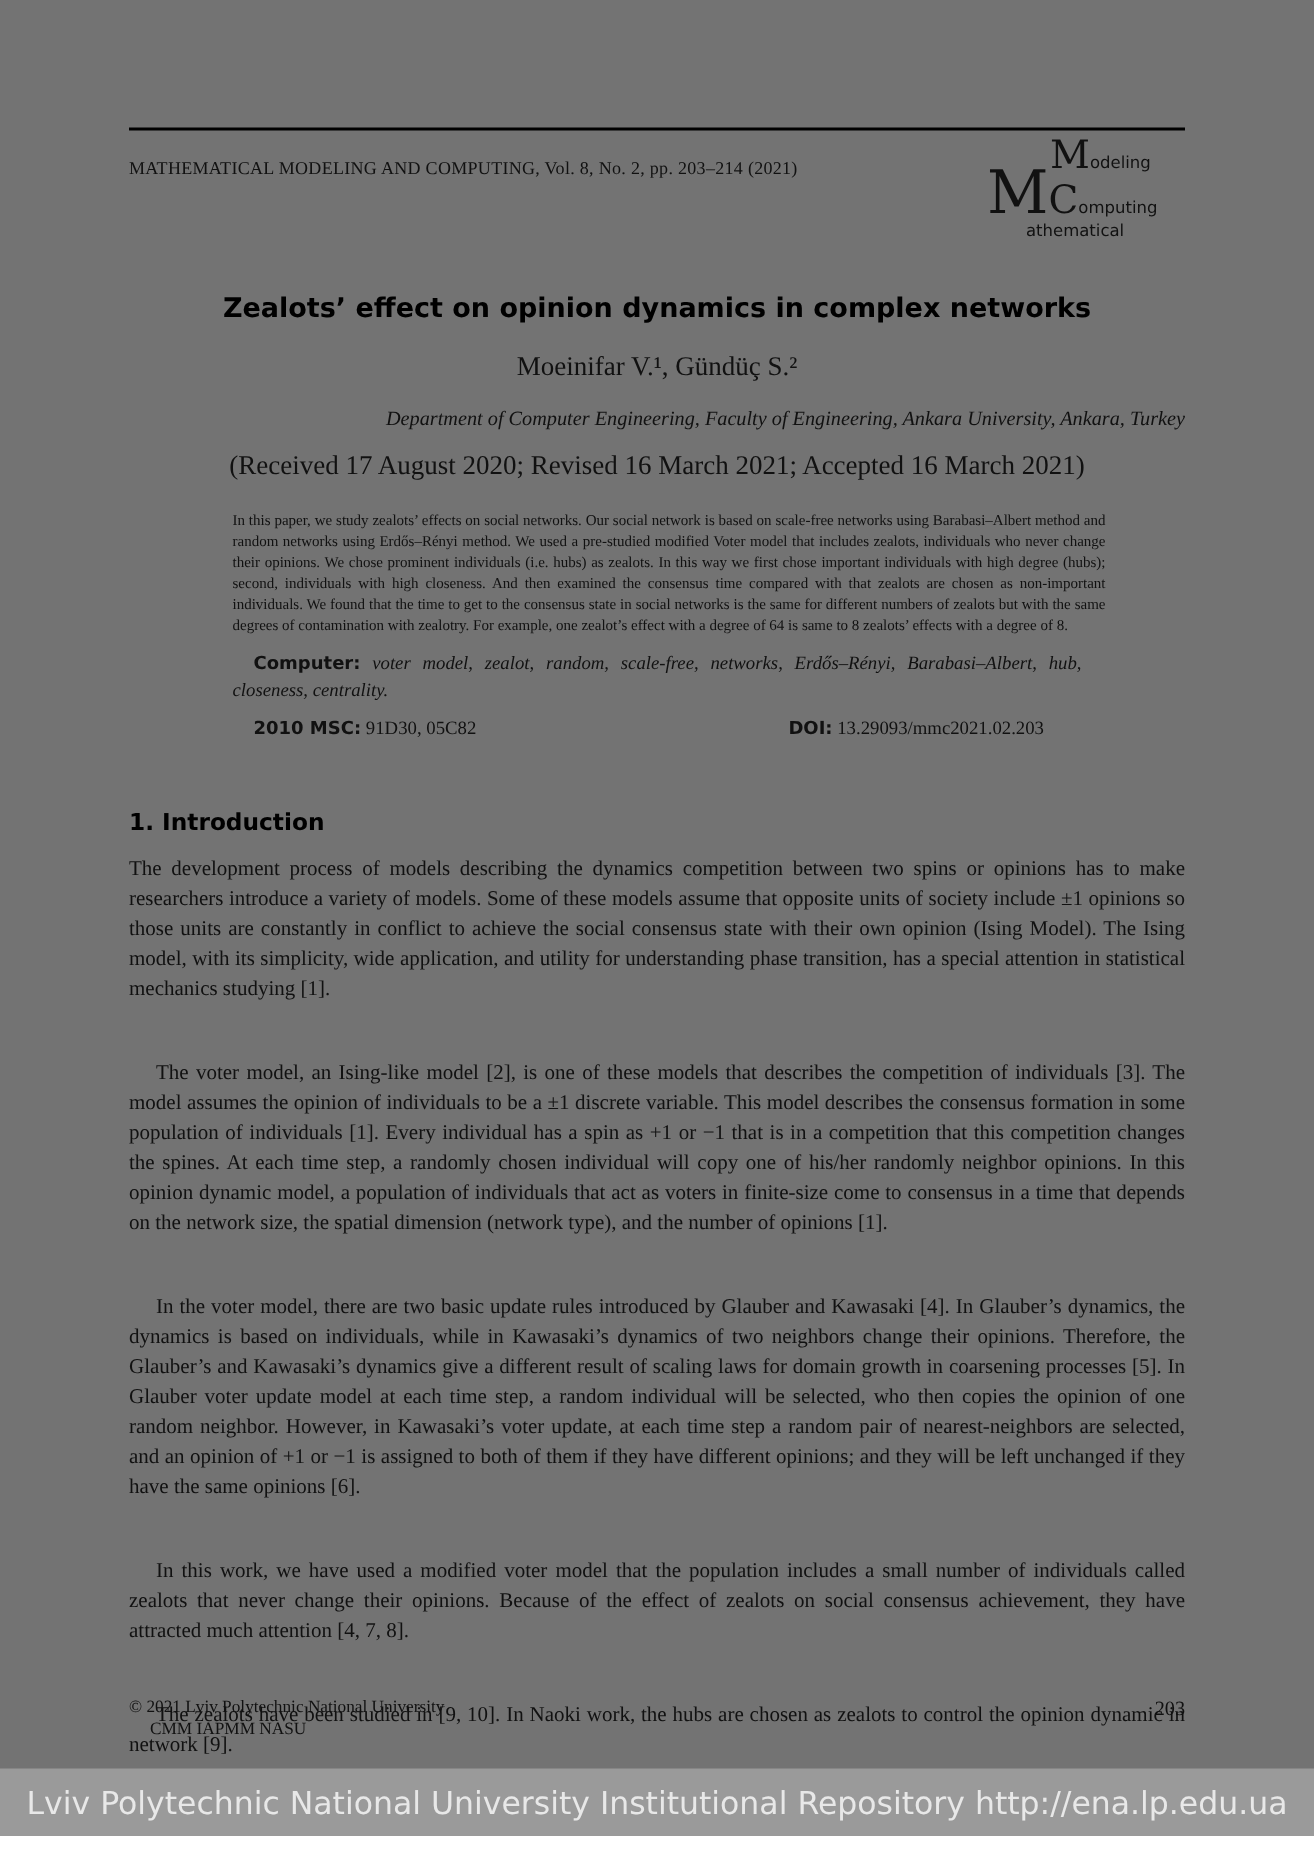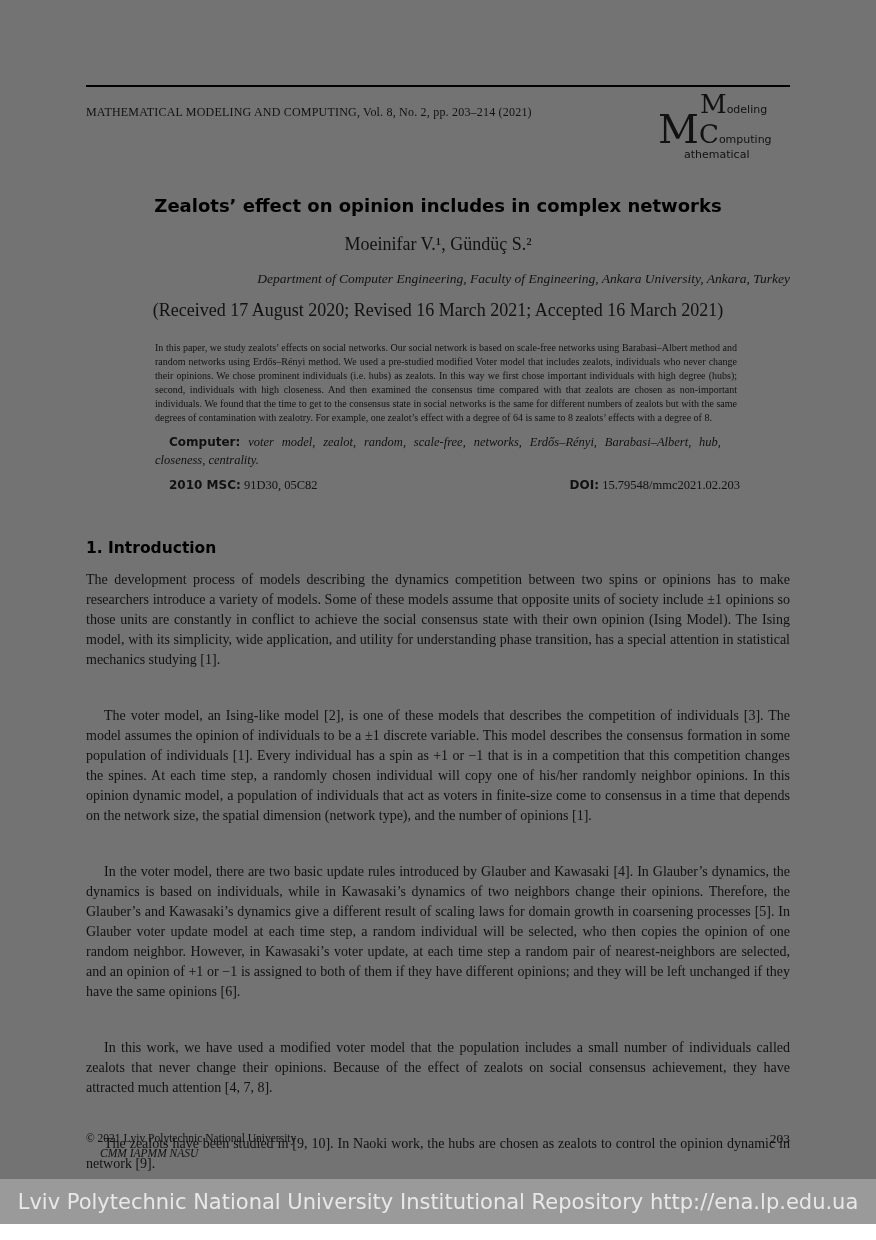--- a/index.html
+++ b/index.html
@@ -83,21 +83,21 @@
     font-style: italic;
     text-indent: 14px;
   }
   .bold-sans {
     font-family: "DejaVu Sans", "Liberation Sans", sans-serif;
     font-weight: bold;
     font-style: normal;
     font-size: 12px;
   }
   .meta-row {
-    margin: 9px 50px 0 69px;
+    margin: 9px 94px 0 69px;
     display: flex;
     justify-content: space-between;
     font-size: 12.5px;
   }
   .meta-left { text-indent: 14px; }
 
   .section-heading {
     margin-top: 46px;
     font-family: "DejaVu Sans", "Liberation Sans", sans-serif;
     font-weight: bold;
@@ -116,21 +116,21 @@
   .footer-row {
     position: absolute;
     left: 86px;
     right: 86px;
     bottom: 62px;
     display: flex;
     justify-content: space-between;
     align-items: flex-start;
   }
   .copyright { font-size: 11.5px; line-height: 1.35; }
-  .copyright .line2 { padding-left: 14px; font-style: italic; }
+  .copyright .line2 { padding-left: 14px; }
   .page-number { font-size: 13.5px; }
 
   .repo-banner {
     position: absolute;
     left: 0;
     right: 0;
     bottom: 0;
     height: 45px;
     background: #9a9a9a;
     color: #e8e8e8;
@@ -151,21 +151,21 @@
 
     <div class="header-row">
       <div class="journal-line">MATHEMATICAL MODELING AND COMPUTING, Vol. 8, No. 2, pp. 203–214 (2021)</div>
       <div class="logo">
         <div class="logo-row logo-r1"><span class="l-mid">M</span><span class="l-sm">odeling</span></div>
         <div class="logo-row logo-r2"><span class="l-big">M</span><span class="l-mid">C</span><span class="l-sm">omputing</span></div>
         <div class="logo-row logo-r3"><span class="l-sm">athematical</span></div>
       </div>
     </div>
 
-    <h1 class="paper-title">Zealots’ effect on opinion includes in complex networks</h1>
+    <h1 class="paper-title">Zealots’ effect on opinion dynamics in complex networks</h1>
 
     <div class="authors">Moeinifar V.¹, Gündüç S.²</div>
 
     <div class="affiliation">Department of Computer Engineering, Faculty of Engineering, Ankara University, Ankara, Turkey</div>
 
     <div class="received">(Received 17 August 2020; Revised 16 March 2021; Accepted 16 March 2021)</div>
 
     <div class="abstract-block">In this paper, we study zealots’ effects on social networks. Our social network is based on scale-free networks using Barabasi–Albert method and random networks using Erdős–Rényi method. We used a pre-studied modified Voter model that includes zealots, individuals who never change their opinions. We chose prominent individuals (i.e. hubs) as zealots. In this way we first chose important individuals with high degree (hubs); second, individuals with high closeness. And then examined the consensus time compared with that zealots are chosen as non-important individuals. We found that the time to get to the consensus state in social networks is the same for different numbers of zealots but with the same degrees of contamination with zealotry. For example, one zealot’s effect with a degree of 64 is same to 8 zealots’ effects with a degree of 8.</div>
 
     <div class="keywords-block">
@@ -173,21 +173,21 @@
       <span>voter model, zealot, random, scale-free, networks, Erdős–Rényi, Barabasi–Albert, hub, closeness, centrality.</span>
     </div>
 
     <div class="meta-row">
       <div class="meta-left">
         <span class="bold-sans">2010 MSC:</span>
         <span>91D30, 05C82</span>
       </div>
       <div class="meta-right">
         <span class="bold-sans">DOI:</span>
-        <span>15.79548/mmc2021.02.203</span>
+        <span>13.29093/mmc2021.02.203</span>
       </div>
     </div>
 
     <h2 class="section-heading">1. Introduction</h2>
 
     <div class="body-text">
       <p class="first">The development process of models describing the dynamics competition between two spins or opinions has to make researchers introduce a variety of models. Some of these models assume that opposite units of society include ±1 opinions so those units are constantly in conflict to achieve the social consensus state with their own opinion (Ising Model). The Ising model, with its simplicity, wide application, and utility for understanding phase transition, has a special attention in statistical mechanics studying [1].</p>
       <p class="indent">The voter model, an Ising-like model [2], is one of these models that describes the competition of individuals [3]. The model assumes the opinion of individuals to be a ±1 discrete variable. This model describes the consensus formation in some population of individuals [1]. Every individual has a spin as +1 or −1 that is in a competition that this competition changes the spines. At each time step, a randomly chosen individual will copy one of his/her randomly neighbor opinions. In this opinion dynamic model, a population of individuals that act as voters in finite-size come to consensus in a time that depends on the network size, the spatial dimension (network type), and the number of opinions [1].</p>
       <p class="indent">In the voter model, there are two basic update rules introduced by Glauber and Kawasaki [4]. In Glauber’s dynamics, the dynamics is based on individuals, while in Kawasaki’s dynamics of two neighbors change their opinions. Therefore, the Glauber’s and Kawasaki’s dynamics give a different result of scaling laws for domain growth in coarsening processes [5]. In Glauber voter update model at each time step, a random individual will be selected, who then copies the opinion of one random neighbor. However, in Kawasaki’s voter update, at each time step a random pair of nearest-neighbors are selected, and an opinion of +1 or −1 is assigned to both of them if they have different opinions; and they will be left unchanged if they have the same opinions [6].</p>
       <p class="indent">In this work, we have used a modified voter model that the population includes a small number of individuals called zealots that never change their opinions. Because of the effect of zealots on social consensus achievement, they have attracted much attention [4, 7, 8].</p>

